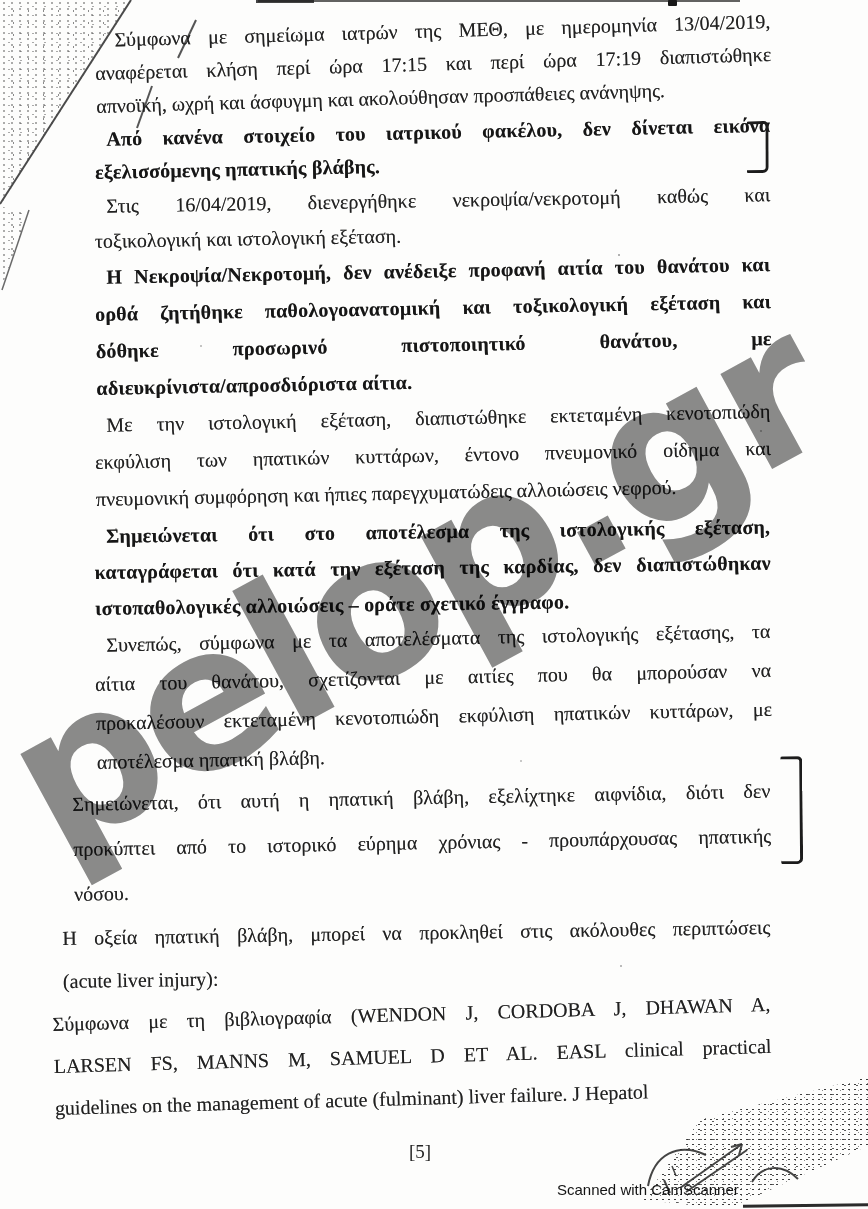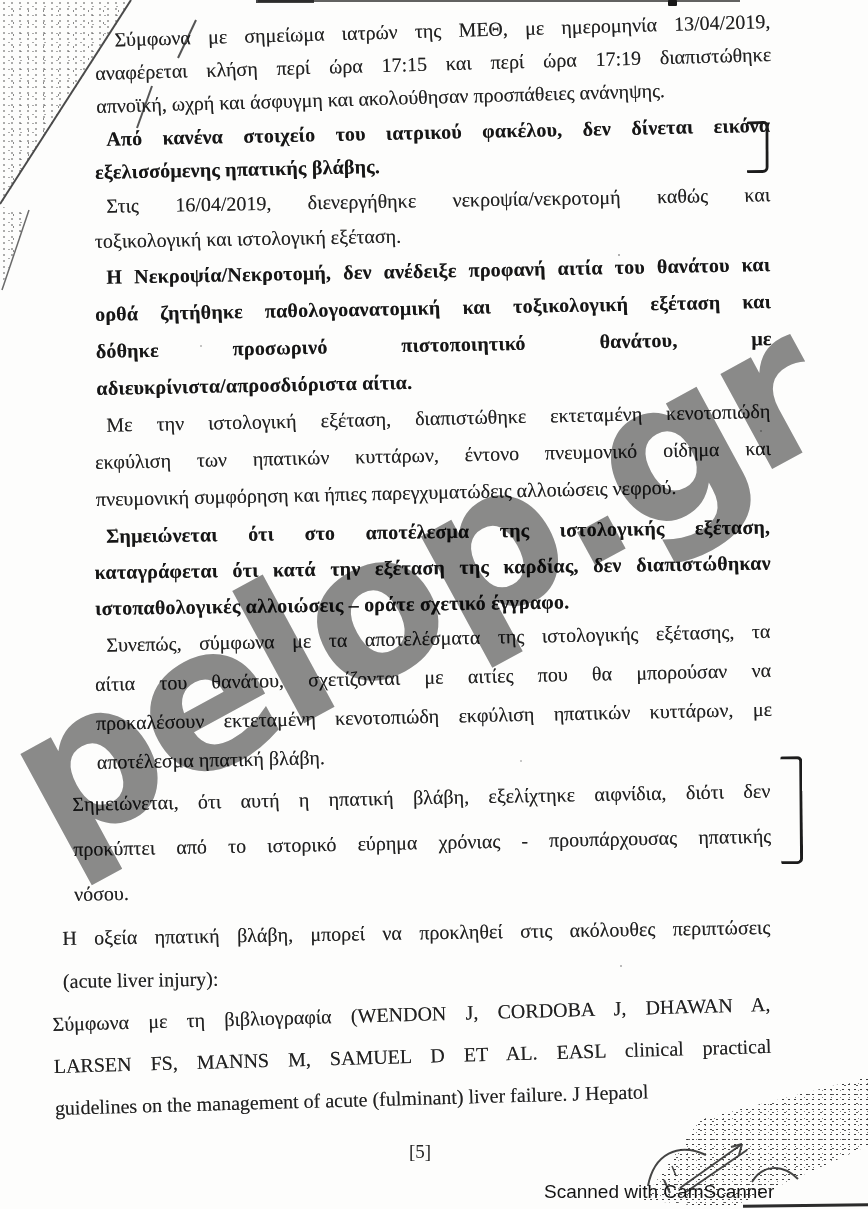--- a/index.html
+++ b/index.html
@@ -86,23 +86,23 @@
     position:absolute;left:618px;top:254px;width:2px;height:2px;border-radius:50%;
     background:rgba(0,0,0,.4);
     box-shadow:-418px 91px 0 rgba(0,0,0,.3), 142px 176px 0 rgba(0,0,0,.32),
       -318px -224px 0 rgba(0,0,0,.28), 2px 711px 0 rgba(0,0,0,.35),
       -503px 274px 0 rgba(0,0,0,.3), -98px 506px 0 rgba(0,0,0,.28);
   }
 
   
   .page-number{position:absolute;left:0;right:28px;top:1141px;text-align:center;font-size:19px;color:#242424;}
   .scanner-credit{
-    position:absolute;left:544px;top:1181px;
+    position:absolute;left:557px;top:1181px;
     font-family:"Liberation Sans","DejaVu Sans",sans-serif;
-    font-size:19px;color:#141414;
+    font-size:15px;color:#141414;
   }
 </style>
 </head>
 <body>
 
 <div id="page">
 
   <div class="corner-tl">
     <div class="tri speckle"></div>
     <div class="tri2 speckle"></div>

